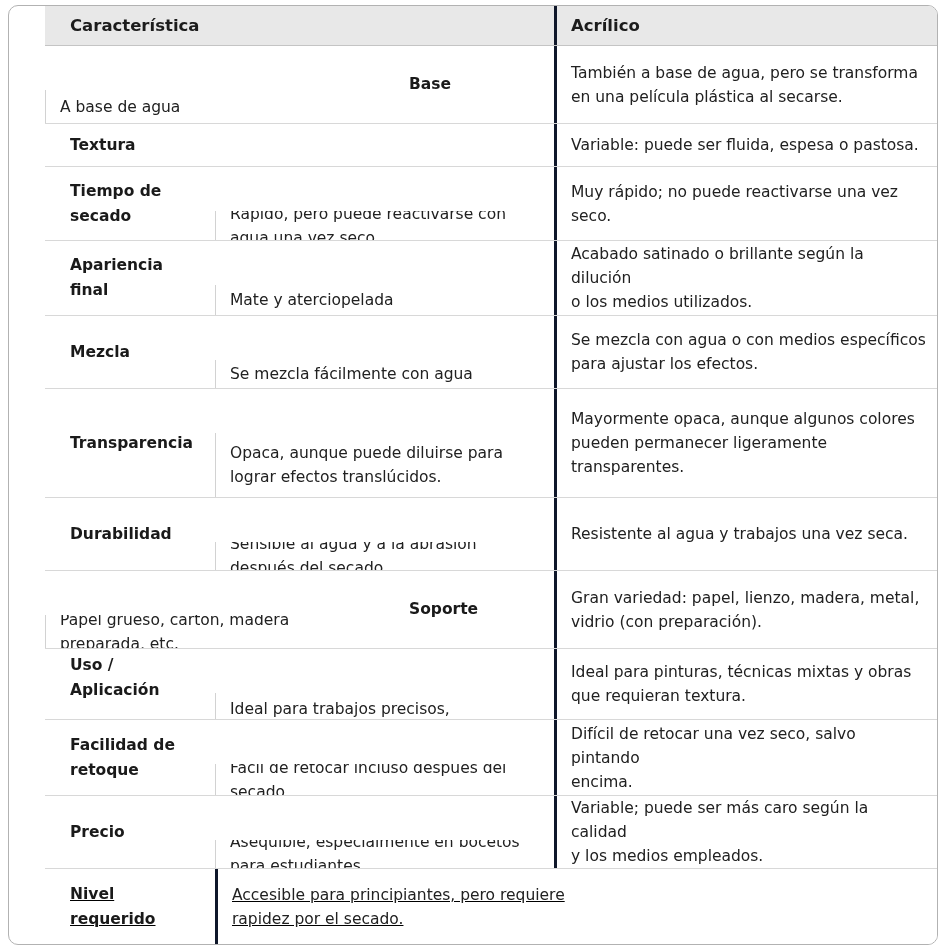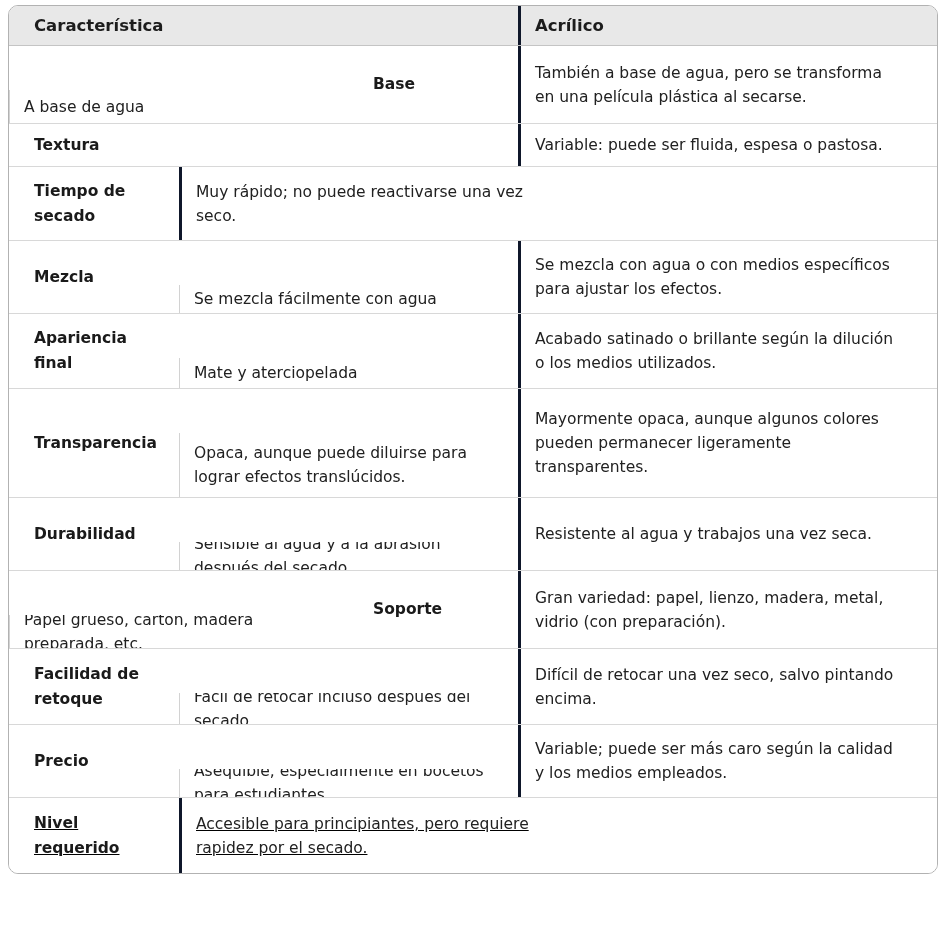--- a/index.html
+++ b/index.html
@@ -18,20 +18,21 @@
   .cmp-table {
     position: absolute;
     left: 8px;
     top: 5px;
     width: 930px;
     box-sizing: border-box;
     border: 1px solid #b2b2b2;
     border-radius: 10px;
     overflow: hidden;
     background: #ffffff;
+    padding-left: 36px;
   }
   .row {
     display: flex;
     box-sizing: border-box;
     border-bottom: 1px solid #d8d8d8;
     overflow: hidden;
     background: #ffffff;
   }
   .row:last-child { border-bottom: none; text-decoration: underline; }
   .row.header {
@@ -99,37 +100,39 @@
 
     <div class="row" style="height:43px">
       <div class="cell c1">Textura</div>
       <div class="cell c2">Suave, mate y opaca</div>
       <div class="cell c3">Variable: puede ser fluida, espesa o pastosa.</div>
     </div>
 
     <div class="row" style="height:74px">
       <div class="cell c1">Tiempo de
 secado</div>
+      <div class="cell c2">Rápido, pero puede reactivarse con
+agua una vez seco.</div>
       <div class="cell c3">Muy rápido; no puede reactivarse una vez
 seco.</div>
-    </div>
-
-    <div class="row" style="height:73px">
-      <div class="cell c1">Mezcla</div>
-      <div class="cell c2">Se mezcla fácilmente con agua</div>
-      <div class="cell c3">Se mezcla con agua o con medios específicos
-para ajustar los efectos.</div>
     </div>
 
     <div class="row" style="height:75px">
       <div class="cell c1">Apariencia
 final</div>
       <div class="cell c2">Mate y aterciopelada</div>
       <div class="cell c3">Acabado satinado o brillante según la dilución
 o los medios utilizados.</div>
+    </div>
+
+    <div class="row" style="height:73px">
+      <div class="cell c1">Mezcla</div>
+      <div class="cell c2">Se mezcla fácilmente con agua</div>
+      <div class="cell c3">Se mezcla con agua o con medios específicos
+para ajustar los efectos.</div>
     </div>
 
     <div class="row" style="height:109px">
       <div class="cell c1">Transparencia</div>
       <div class="cell c2">Opaca, aunque puede diluirse para
 lograr efectos translúcidos.</div>
       <div class="cell c3">Mayormente opaca, aunque algunos colores
 pueden permanecer ligeramente
 transparentes.</div>
     </div>
@@ -142,20 +145,29 @@
     </div>
 
     <div class="row" style="height:78px">
       <div class="cell c2">Papel grueso, cartón, madera
 preparada, etc.</div>
       <div class="cell c1">Soporte</div>
       <div class="cell c3">Gran variedad: papel, lienzo, madera, metal,
 vidrio (con preparación).</div>
     </div>
 
+    <div class="row" style="height:71px">
+      <div class="cell c1 clip-top">Uso /
+Aplicación</div>
+      <div class="cell c2 clip-top">Ideal para trabajos precisos,
+ilustraciones y cuadernos de
+bocetos.</div>
+      <div class="cell c3">Ideal para pinturas, técnicas mixtas y obras
+que requieran textura.</div>
+    </div>
 
     <div class="row" style="height:76px">
       <div class="cell c1">Facilidad de
 retoque</div>
       <div class="cell c2">Fácil de retocar incluso después del
 secado.</div>
       <div class="cell c3">Difícil de retocar una vez seco, salvo pintando
 encima.</div>
     </div>
 

